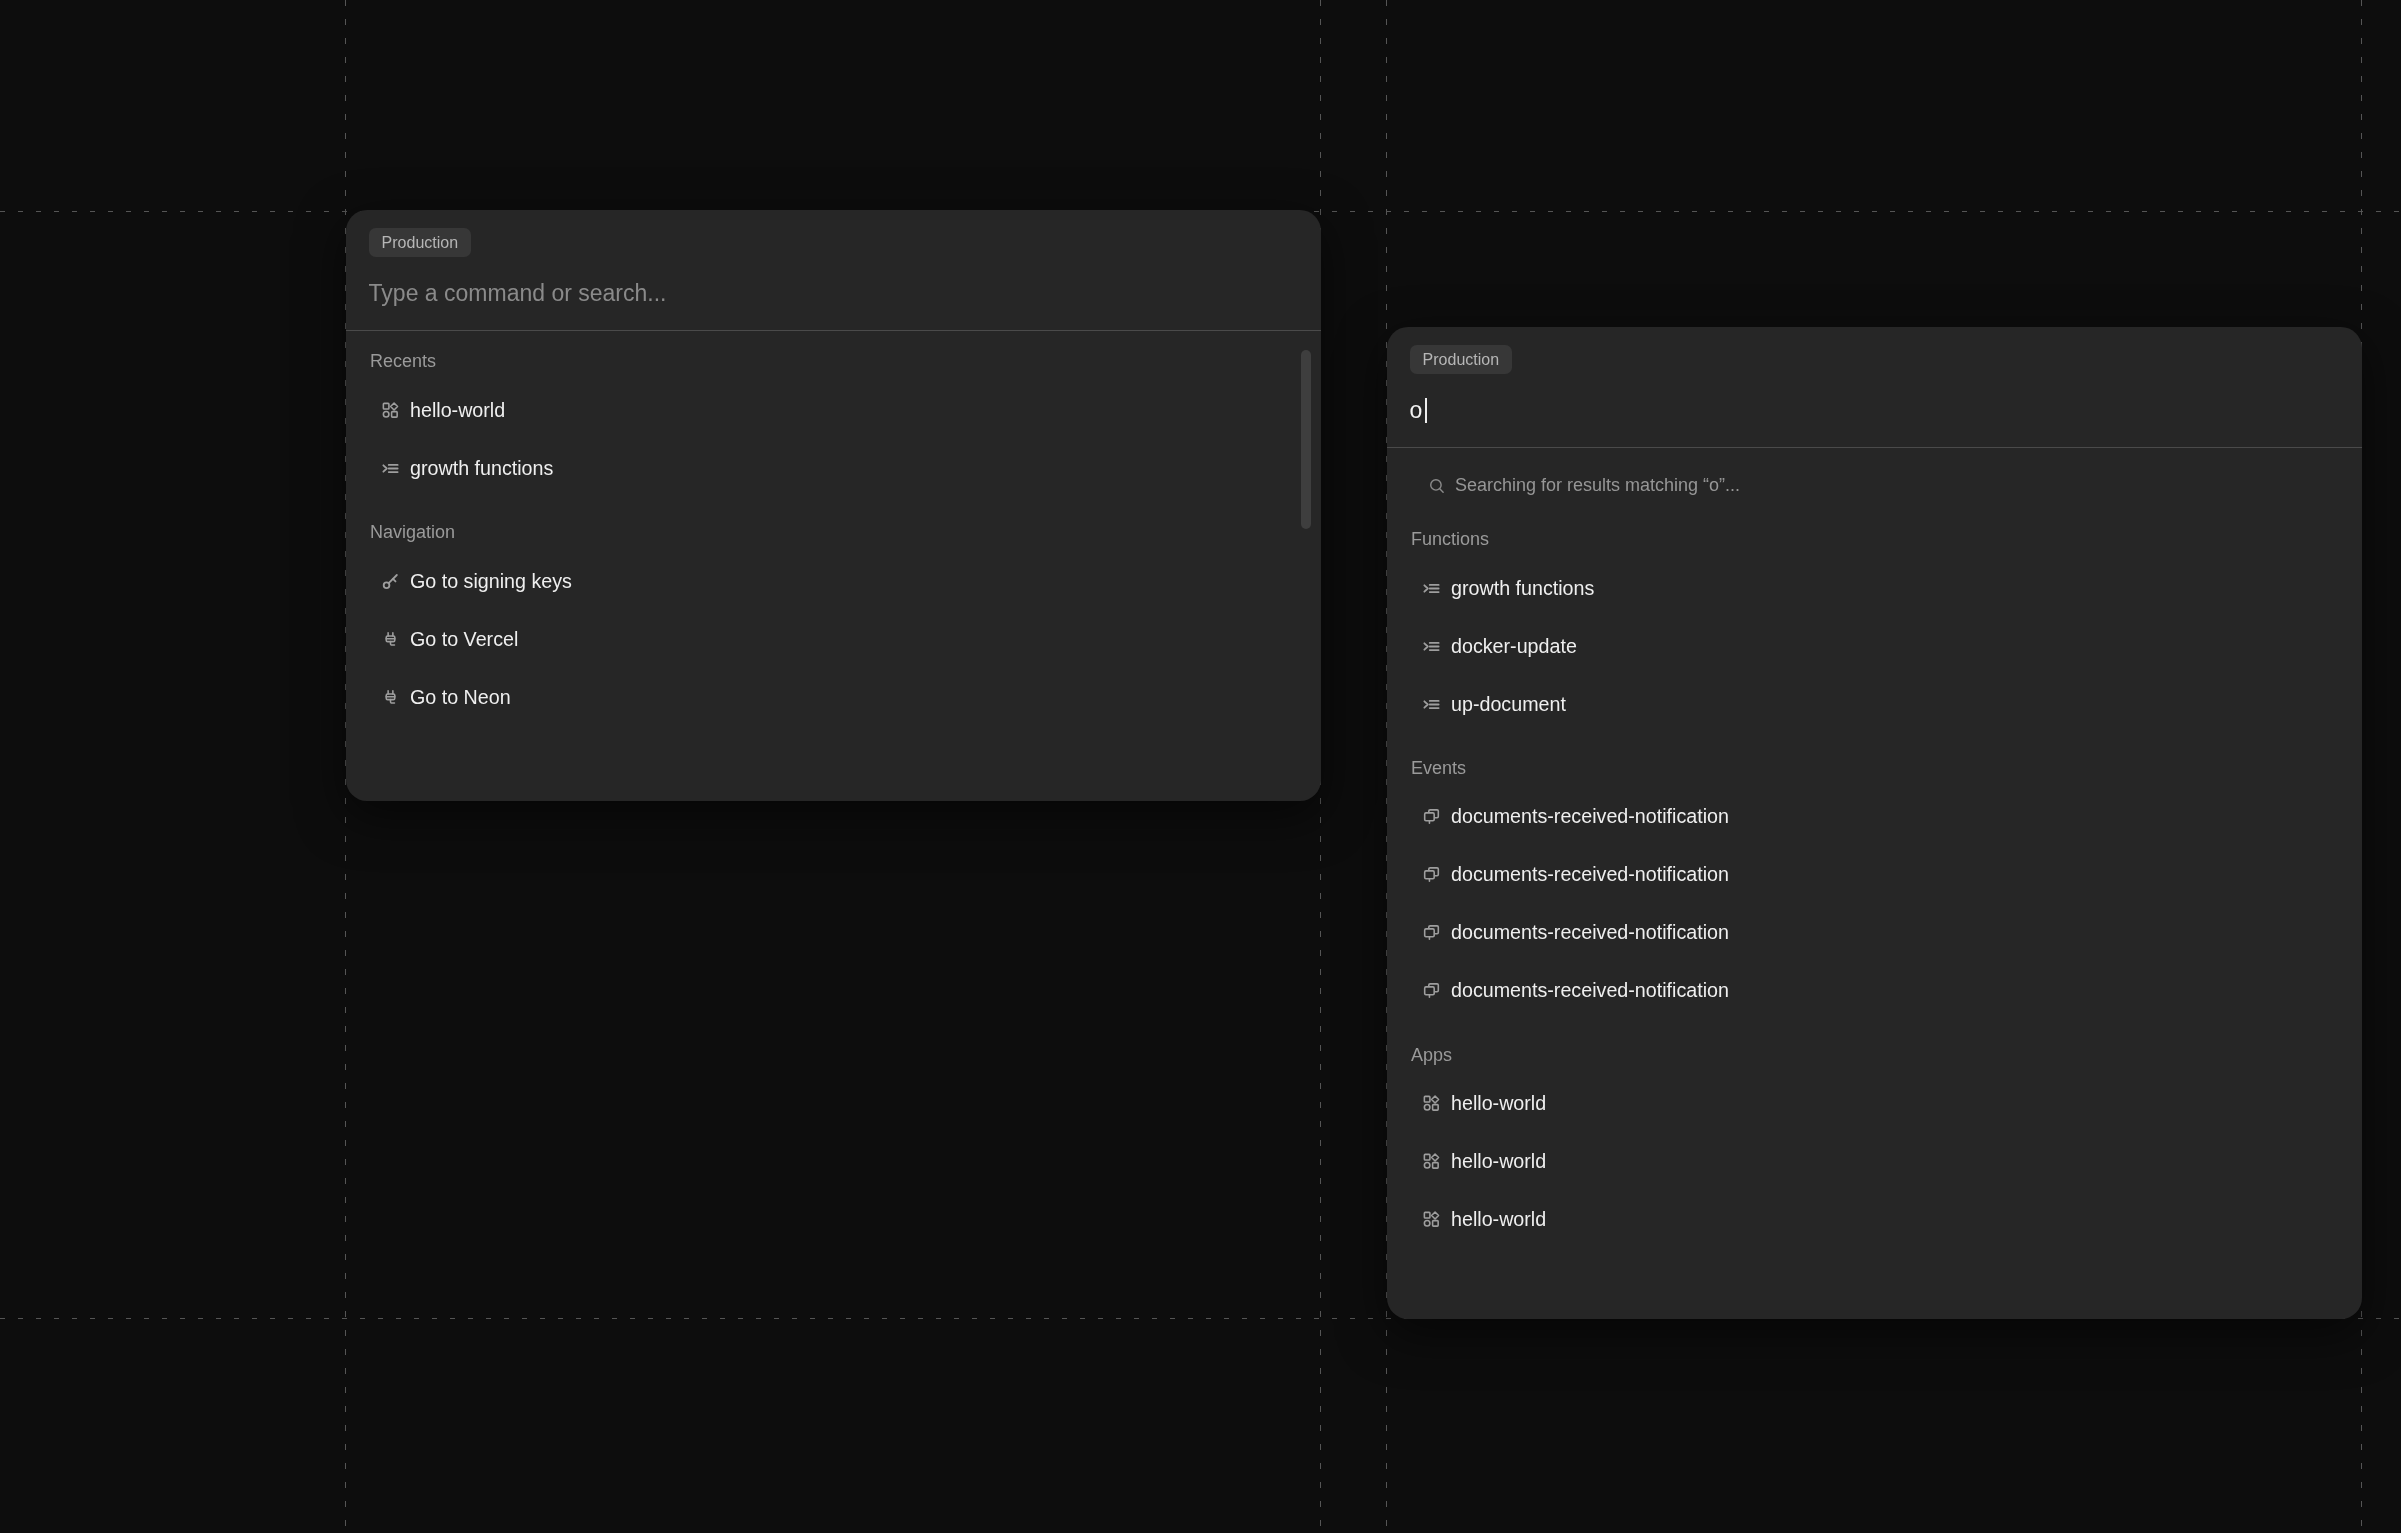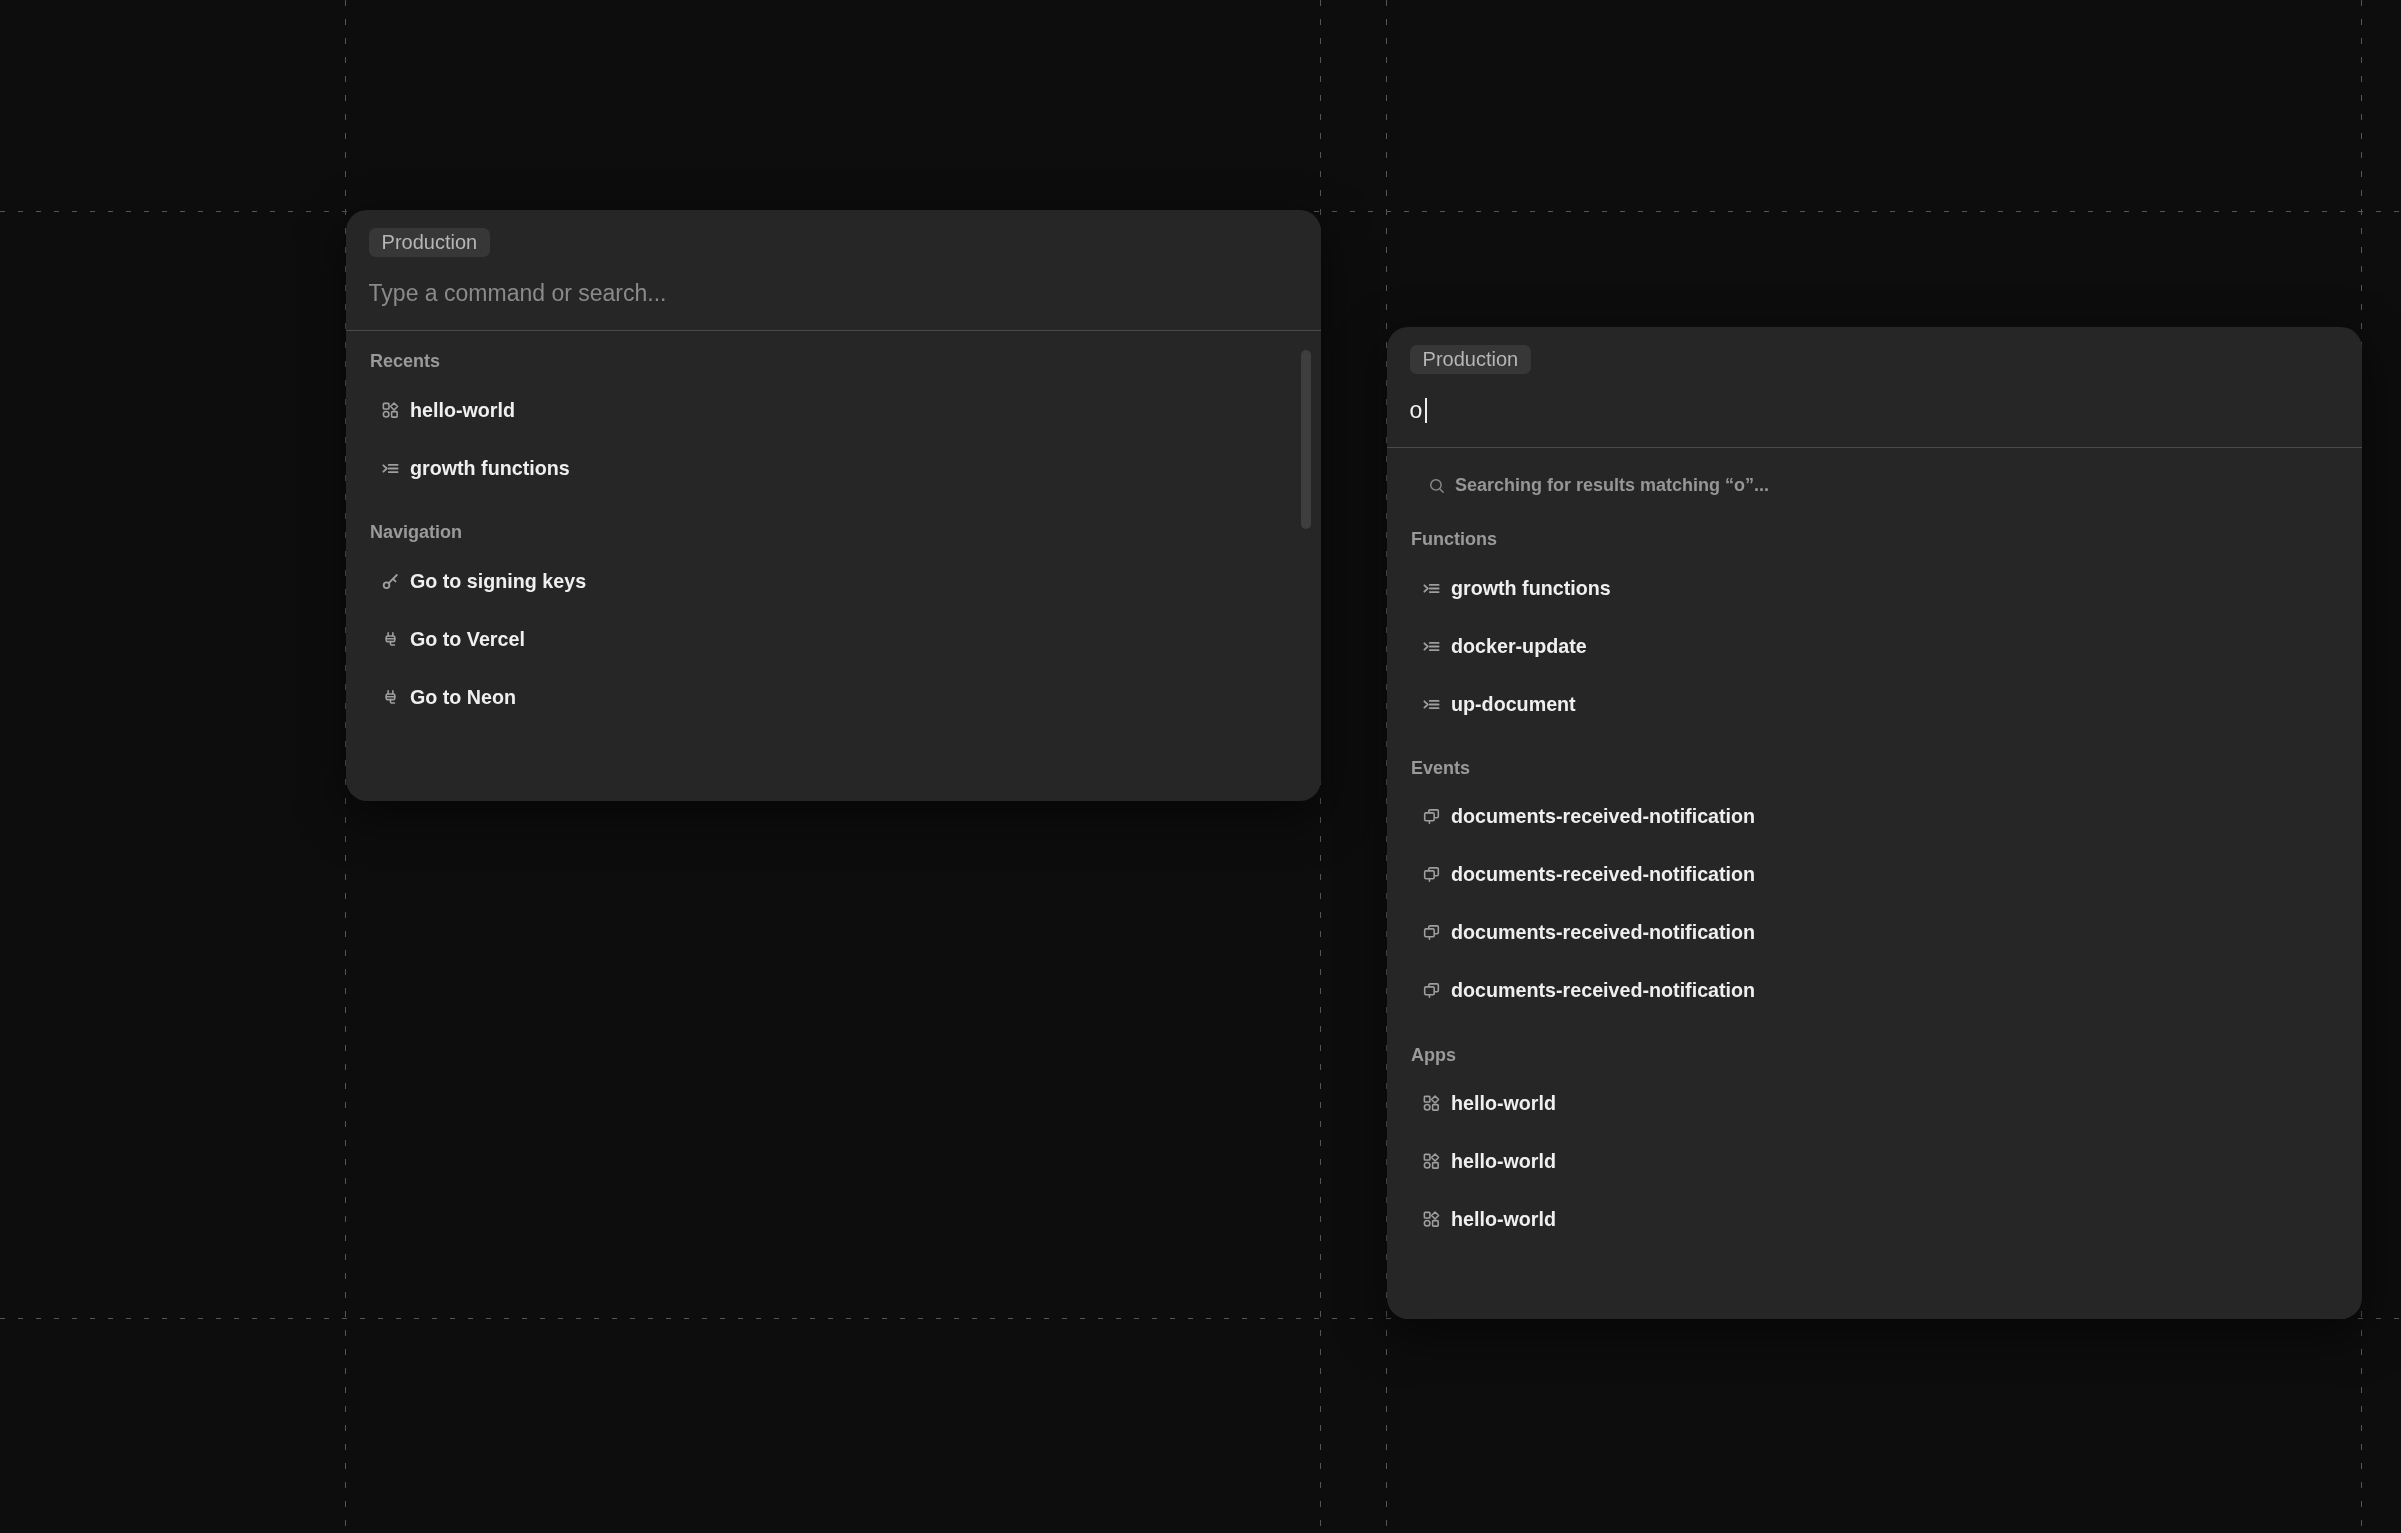--- a/index.html
+++ b/index.html
@@ -22,27 +22,27 @@
   #guide-h-top{top:211px;} #guide-h-bottom{top:1318px;}
   #guide-v-1{left:345px;} #guide-v-2{left:1320px;} #guide-v-3{left:1386px;} #guide-v-4{left:2361px;}
 
   .palette{position:absolute;background:var(--panel_bg);border-radius:21px;z-index:2;
     box-shadow:0 14.4px 48px rgba(0,0,0,0.55);}
   #palette-left{left:346px;top:210px;width:975px;height:591px;}
   #palette-right{left:1387px;top:327px;width:975px;height:992px;}
 
   .palette-header{height:121px;padding:18px 24px 0 22.6px;border-bottom:1px solid var(--divider);}
   .badge{display:inline-flex;align-items:center;height:29px;padding:0 13px;
-    background:var(--badge_bg);border-radius:6.7px;font-size:20px;color:var(--badge_text);}
+    background:var(--badge_bg);border-radius:6.7px;font-size:16px;color:var(--badge_text);}
   .input-line{margin-top:21px;height:30px;display:flex;align-items:center;font-size:23px;}
   .placeholder{color:var(--placeholder_text);}
   .input-value{color:#f4f4f4;}
   .cursor{display:inline-block;width:2.4px;height:25px;background:var(--cursor);margin-left:2.4px;}
 
-  .list{position:relative;font-weight:bold;}
+  .list{position:relative;}
   .section-label{height:33px;margin:19px 0 2.9px 0;padding:0 24px;display:flex;align-items:center;
     font-size:18px;color:var(--muted_text);}
   #palette-left .list > .section-label:first-child{margin-top:14.4px;}
   #palette-right .search-row + .section-label{margin-top:9px;}
   .row{height:58px;padding:0 24px 0 35px;display:flex;align-items:center;gap:10px;
     font-size:19.7px;color:var(--item_text);cursor:default;}
   .row .icon{width:19px;height:19px;flex:none;color:var(--icon);display:block;}
   .row .icon svg{width:100%;height:100%;display:block;}
 
   .search-row{height:58px;margin-top:8.2px;padding:0 24px 0 41px;display:flex;align-items:center;gap:9.6px;

